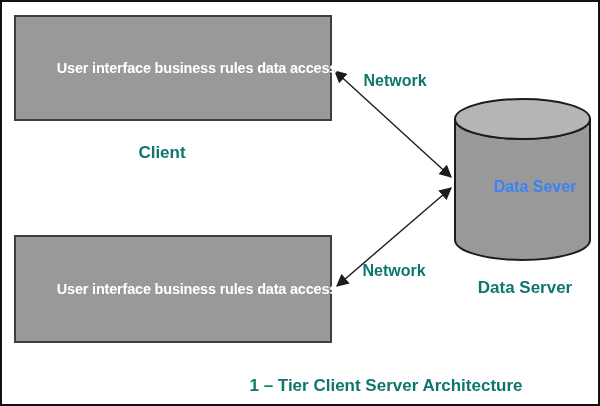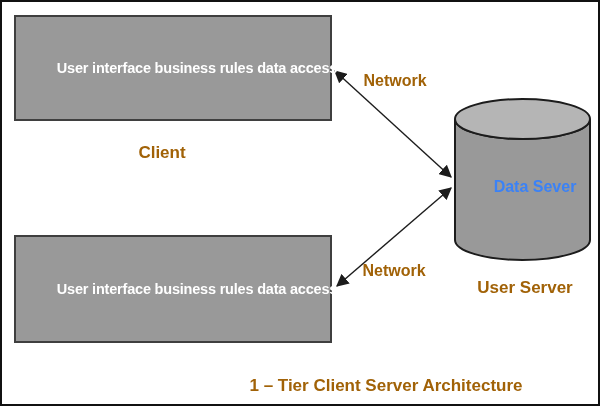--- a/index.html
+++ b/index.html
@@ -38,21 +38,21 @@
     color: #ffffff;
     font-weight: bold;
     font-size: 14.5px;
     letter-spacing: -0.2px;
     white-space: nowrap;
     padding-left: 48px;
   }
   .lbl {
     position: absolute;
     font-weight: bold;
-    color: #a16207;
+    color: #0f766e;
     text-align: center;
     white-space: nowrap;
   }
   .lbl-client   { left: 60px;  top: 141px; width: 200px; font-size: 17px; }
   .lbl-net-top  { left: 343px; top: 70px;  width: 100px; font-size: 16px; }
   .lbl-net-bot  { left: 342px; top: 260px; width: 100px; font-size: 16px; }
   .lbl-cyl {
     left: 455px; top: 176px; width: 156px;
     font-size: 16px; color: #3b82f6;
   }
@@ -90,17 +90,17 @@
   </div>
 
   <div class="lbl lbl-client">Client</div>
 
   <div class="lbl lbl-net-top">Network</div>
 
   <div class="lbl lbl-net-bot">Network</div>
 
   <div class="lbl lbl-cyl">Data Sever</div>
 
-  <div class="lbl lbl-dataserver">User Server</div>
+  <div class="lbl lbl-dataserver">Data Server</div>
 
   <div class="lbl lbl-caption">1 – Tier Client Server Architecture</div>
 
 </div>
 
 </body></html>

